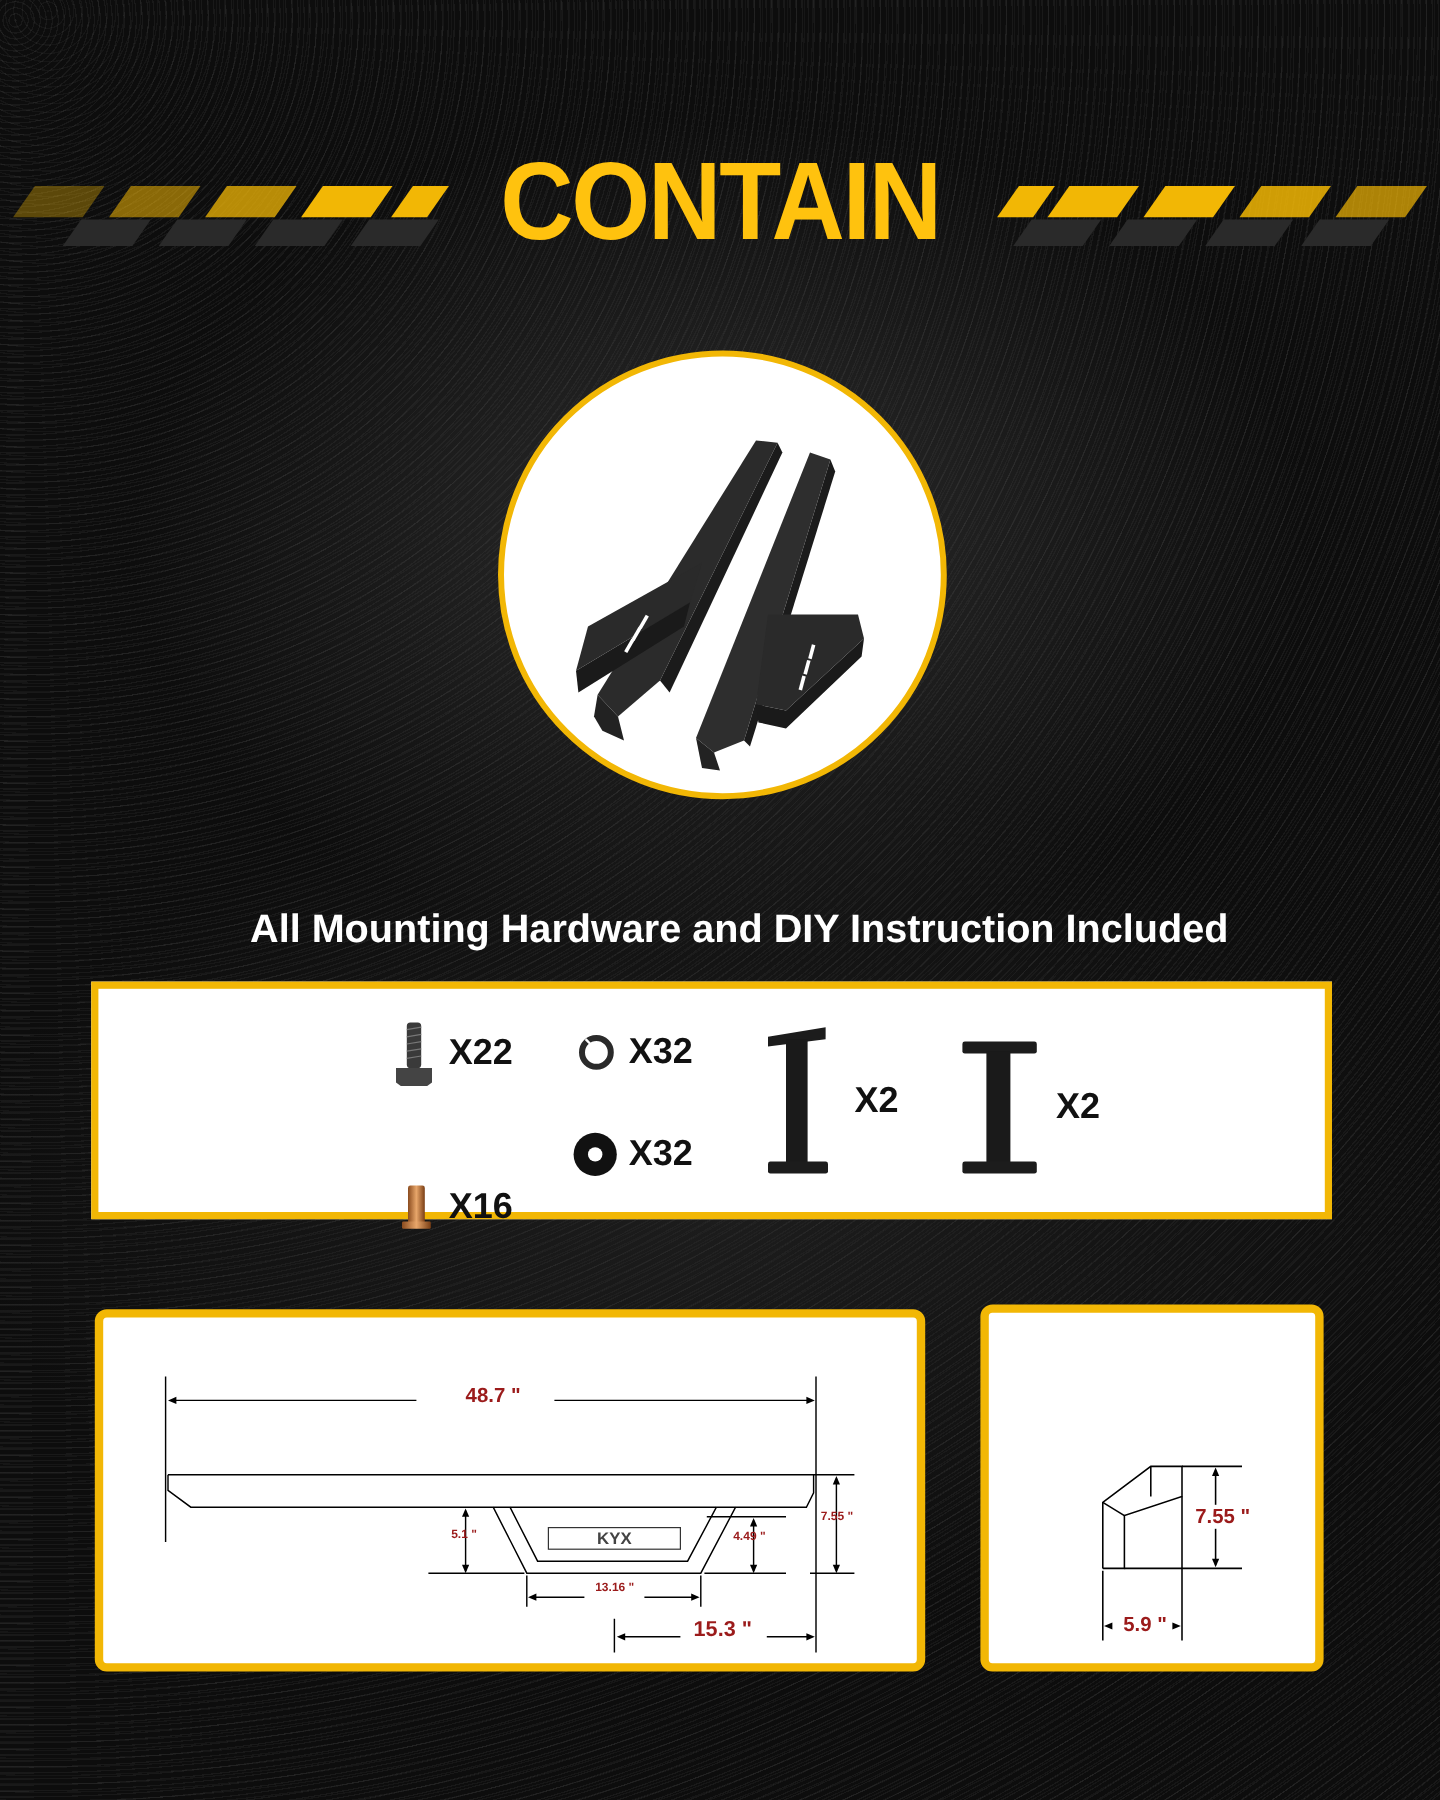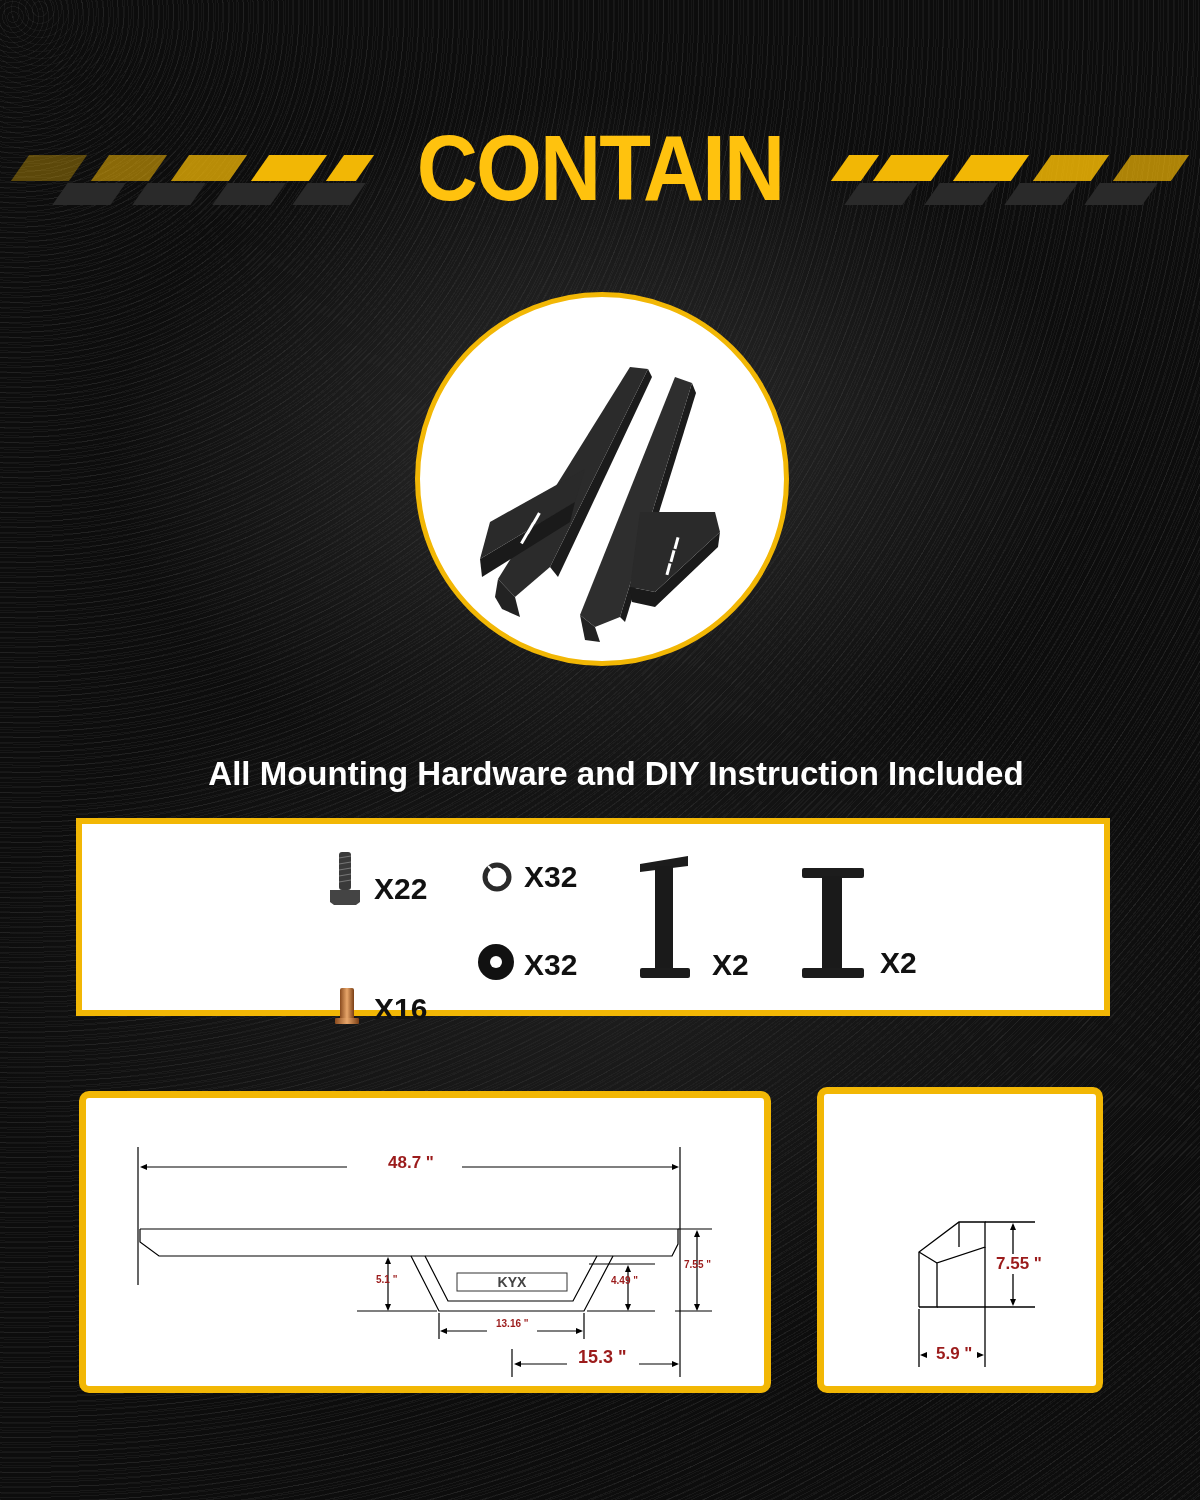--- a/index.html
+++ b/index.html
@@ -22,21 +22,21 @@
     color:#ffc20e;font-weight:bold;font-size:92px;letter-spacing:-2px;line-height:100px;
     transform:scaleX(0.92);}
   
   .circle{position:absolute;left:415px;top:292px;width:364px;height:364px;border-radius:50%;
     background:#fff;border:5px solid #f2b705;overflow:hidden;}
   .subtitle{position:absolute;top:755px;left:16px;width:1200px;text-align:center;color:#ffffff;
     font-weight:bold;font-size:33px;}
   
   .hwbox{position:absolute;left:76px;top:818px;width:1022px;height:186px;background:#fff;
     border:6px solid #f2b705;}
-  .hw-item{position:absolute;display:flex;align-items:flex-end;}
+  .hw-item{position:absolute;display:flex;align-items:center;}
   .hw-label{font-weight:bold;font-size:30px;color:#111;}
   
   .dimbox{position:absolute;background:#fff;border:7px solid #f2b705;border-radius:10px;}
   .dim{position:absolute;color:#9b1b1b;font-weight:bold;}
 </style>
 </head>
 <body>
 
 <div class="bg"></div>
 

